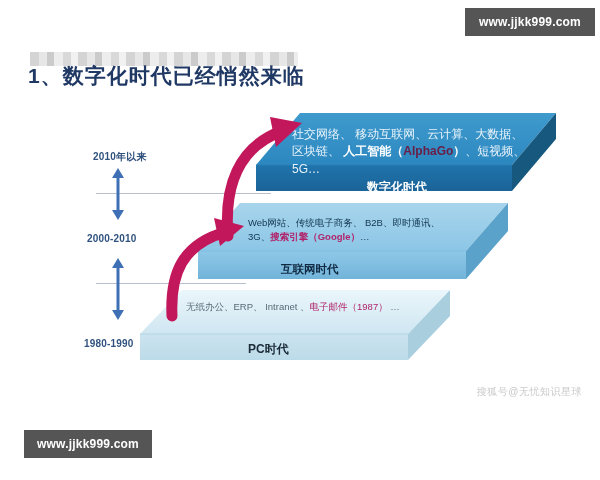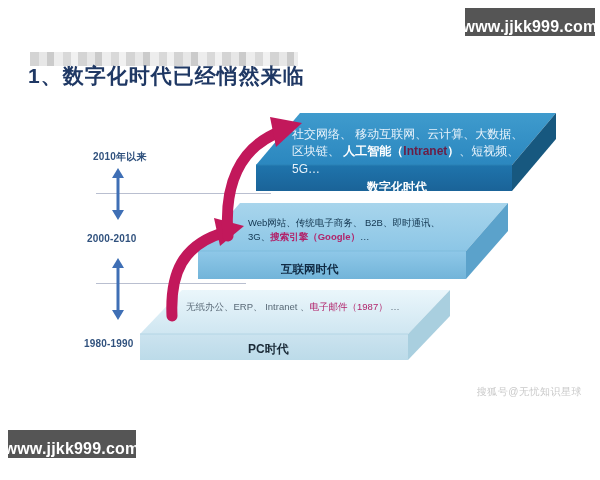--- a/index.html
+++ b/index.html
@@ -7,22 +7,22 @@
     width:600px;height:480px;
     background:#ffffff;
     font-family:"Liberation Sans","DejaVu Sans",sans-serif;
     overflow:hidden;position:relative;
   }
   .slide{position:absolute;inset:0;}
 
   
   .wm-box{
     position:absolute;background:#555555;color:#ffffff;
-    font-size:16px;font-weight:700;letter-spacing:.2px;
-    display:flex;align-items:flex-end;justify-content:center;
+    font-size:12px;font-weight:700;letter-spacing:.2px;
+    display:flex;align-items:center;justify-content:center;margin-left:16px;
   }
   #wm-top{right:5px;top:8px;width:130px;height:28px;}
   #wm-bottom{left:8px;bottom:22px;width:128px;height:28px;}
   #wm-sohu{
     position:absolute;right:18px;top:385px;
     font-size:10px;color:#c9c9c9;letter-spacing:.5px;
     white-space:nowrap;
   }
 
   
@@ -200,21 +200,21 @@
         </linearGradient>
       </defs>
       <polygon points="44,0 300,0 256,52 0,52" fill="url(#gTopTop)"></polygon>
       <polygon points="0,52 256,52 256,78 0,78" fill="url(#gTopFront)"></polygon>
       <polygon points="256,52 300,0 300,26 256,78" fill="#17587f"></polygon>
       <line x1="0" y1="52" x2="256" y2="52" stroke="#2a80b4" stroke-width="1"></line>
     </svg>
   </div>
   <div class="slab-text" id="top-body">
       <div><span>社交网络、 移动互联网、云计算、大数据、</span></div>
-      <div><span>区块链、 </span><span class="hi">人工智能（</span><span class="ai">Intranet</span><span class="hi">）</span><span>、短视频、</span></div>
+      <div><span>区块链、 </span><span class="hi">人工智能（</span><span class="ai">AlphaGo</span><span class="hi">）</span><span>、短视频、</span></div>
       <div><span>5G…</span></div>
     </div>
   <div class="slab-era" id="top-era">数字化时代</div>
 
   <div class="curve-arrow" id="arrow-lower">
     <svg width="90" height="110" viewBox="0 0 90 110">
       <path d="M4,108 C2,66 14,36 58,24" stroke="#c2185b" stroke-width="11" fill="none" stroke-linecap="round"></path>
       <polygon points="76,18 46,10 52,38" fill="#c2185b"></polygon>
     </svg>
   </div>

